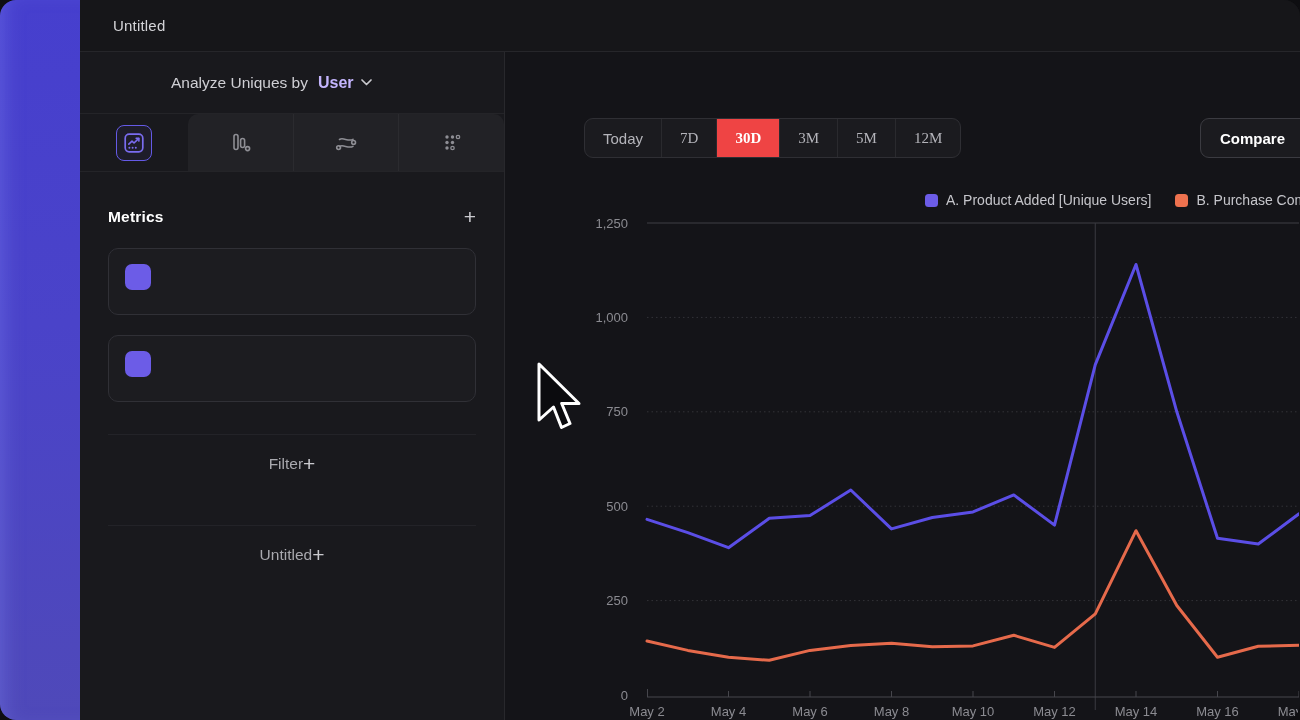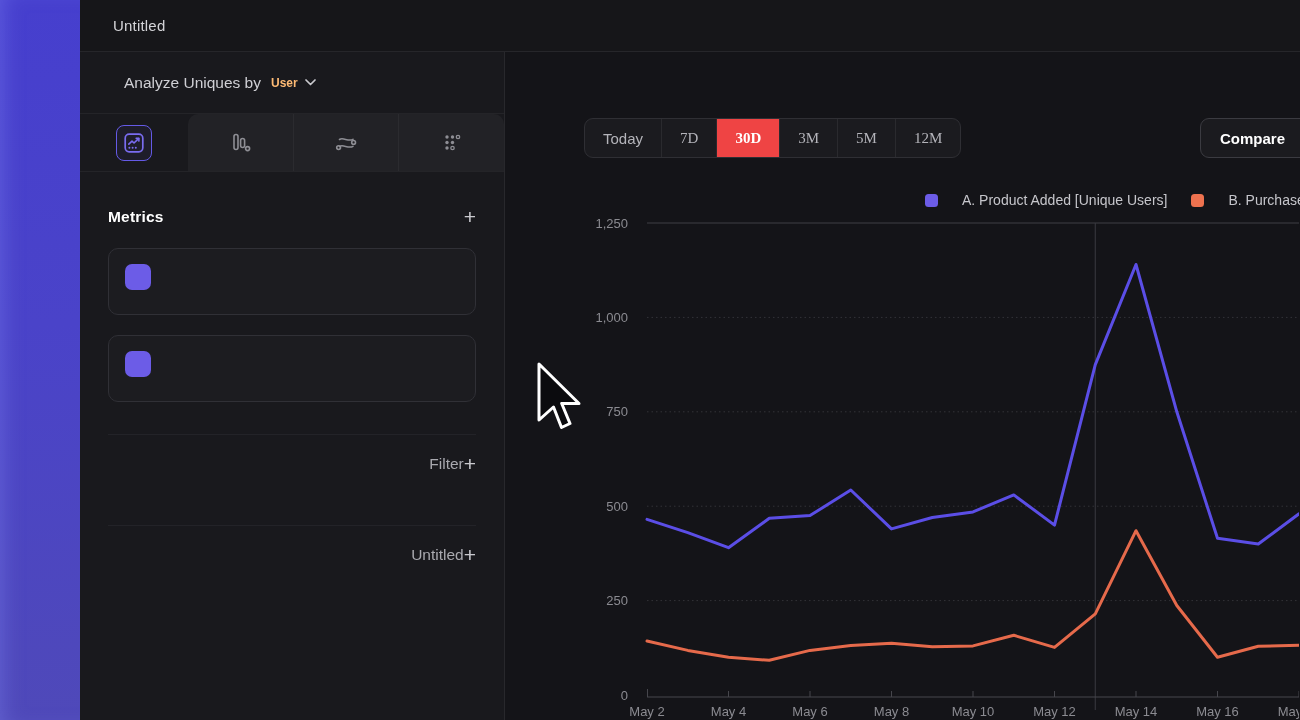--- a/index.html
+++ b/index.html
@@ -1,36 +1,36 @@
 <!DOCTYPE html>
 <html><head>
 <meta charset="utf-8">
 <style>
   html,body{margin:0;padding:0;background:#0e0e11;}
   *{box-sizing:border-box;}
   .root{position:relative;width:1300px;height:720px;overflow:hidden;
-        font-family:"Liberation Sans",sans-serif;color:#d6d6da;}
+        font-family:"Liberation Sans",sans-serif;color:#d6d6da;border-radius:16px;}
   
   .grad-strip{position:absolute;left:0;top:0;width:80px;height:720px;
     background:linear-gradient(178deg,#463fce 0%,#4a43c9 45%,#4f49b9 100%);
     box-shadow:inset 14px 0 22px -12px rgba(140,150,255,.35);}
   
   .app{position:absolute;left:80px;top:0;width:1220px;height:720px;background:#141417;}
   .topbar{height:52px;display:flex;align-items:center;padding:0 33px;
     background:#161619;border-bottom:1px solid #26262a;}
   .topbar-title{font-size:15px;font-weight:500;color:#d4d4d8;letter-spacing:.2px;}
   .app-body{display:flex;height:668px;}
   
   .sidebar{width:425px;background:#19191d;border-right:1px solid #28282c;
     display:flex;flex-direction:column;overflow:hidden;}
   .analyze-row{height:62px;flex:none;display:flex;align-items:center;padding:0 44px;
     border-bottom:1px solid #242428;}
-  .analyze-label{font-size:15.5px;color:#cfcfd4;}
+  .analyze-label{font-size:15.5px;color:#cfcfd4;margin-left:47px;}
   .analyze-picker{display:flex;align-items:center;margin-left:10px;cursor:pointer;}
-  .analyze-value{font-size:12px;font-weight:700;color:#fdba74;}
+  .analyze-value{font-size:16px;font-weight:700;color:#c4b5fd;}
   .chev{margin-left:7px;}
   .tabs-row{height:58px;flex:none;display:flex;border-bottom:1px solid #242428;}
   .tab-first{width:108px;display:flex;align-items:center;justify-content:center;}
   .tab-sel-btn{width:36px;height:36px;border:1.5px solid #655ae6;border-radius:8px;
     background:rgba(101,90,230,.07);display:flex;align-items:center;justify-content:center;}
   .tabs-panel{flex:1;background:#222226;border-radius:10px 10px 0 0;display:flex;}
   .tab-cell{flex:1;display:flex;align-items:center;justify-content:center;}
   .tab-cell + .tab-cell{border-left:1px solid #2b2b2f;}
   .side-pad{padding:0 28px;}
   .metrics-head{display:flex;align-items:center;justify-content:space-between;
@@ -41,37 +41,37 @@
   .metric-card{background:#1c1c20;border:1px solid #303036;border-radius:10px;
     padding:15px 16px;margin-bottom:20px;}
   .mc-row1{display:flex;align-items:center;}
   .mc-badge{width:26px;height:26px;border-radius:7px;background:#6c5ce7;color:#23234d;
     font-size:14px;font-weight:700;display:flex;align-items:center;justify-content:center;flex:none;}
   .mc-name{margin-left:12px;font-size:15.5px;font-weight:500;color:#f2f2f5;}
   .mc-kebab{margin-left:auto;color:#8e8e94;font-size:17px;line-height:14px;cursor:pointer;
     letter-spacing:0;}
   .mc-sub{margin-left:38px;margin-top:9px;font-size:13.5px;color:#97979d;}
   .side-divider{border-top:1px solid #232328;margin-top:32px;}
-  .section-row{height:58px;display:flex;align-items:center;justify-content:flex-end;}
+  .section-row{height:58px;display:flex;align-items:center;justify-content:center;}
   .section-label{font-size:15.5px;color:#a9a9af;}
   
   .main{flex:1;position:relative;background:#141418;overflow:hidden;}
   .range-toolbar{position:absolute;left:79px;top:66px;height:40px;display:flex;
     border:1px solid #2f2f34;border-radius:9px;background:#1b1b1f;overflow:hidden;}
   .seg{display:flex;align-items:center;gap:9px;padding:0 18px;font-size:15px;
     color:#b4b4ba;cursor:pointer;white-space:nowrap;}
   .seg + .seg{border-left:1px solid #2a2a2e;font-family:Liberation Serif, serif;}
   .seg.sel{background:#ef4444;color:#ffffff;font-weight:700;}
   .compare-btn{position:absolute;left:695px;top:66px;height:40px;width:150px;
     border:1px solid #3b3b41;border-radius:9px;background:#1b1b1f;display:flex;
     align-items:center;padding-left:19px;font-size:15px;font-weight:700;color:#ffffff;cursor:pointer;}
   .legend{position:absolute;left:420px;top:140px;display:flex;gap:24px;white-space:nowrap;}
   .legend-item{display:flex;align-items:center;gap:8px;cursor:pointer;}
   .legend-swatch{width:13px;height:13px;border-radius:3.5px;flex:none;}
-  .legend-label{font-size:14px;color:#c6c6cb;margin-left:16px;}
+  .legend-label{font-size:14px;color:#c6c6cb;}
   .chart-svg{position:absolute;left:0;top:0;pointer-events:none;}
   .chart-svg .grid{stroke:#333338;stroke-width:1;stroke-dasharray:1.5 3;}
   .chart-svg .grid-top{stroke:#3e3e44;stroke-width:1;}
   .chart-svg .marker{stroke:#3a3a40;stroke-width:1;}
   .chart-svg .axis{stroke:#46464c;stroke-width:1;}
   .chart-svg text{fill:#8b8b91;font-size:13px;font-family:"Liberation Sans",sans-serif;}
   .chart-svg .ylab{text-anchor:end;}
   .chart-svg .xlab{text-anchor:middle;}
   .chart-svg polyline{fill:none;stroke-width:3;stroke-linejoin:round;stroke-linecap:round;}
   .cursor{position:absolute;left:537px;top:362px;z-index:50;}

